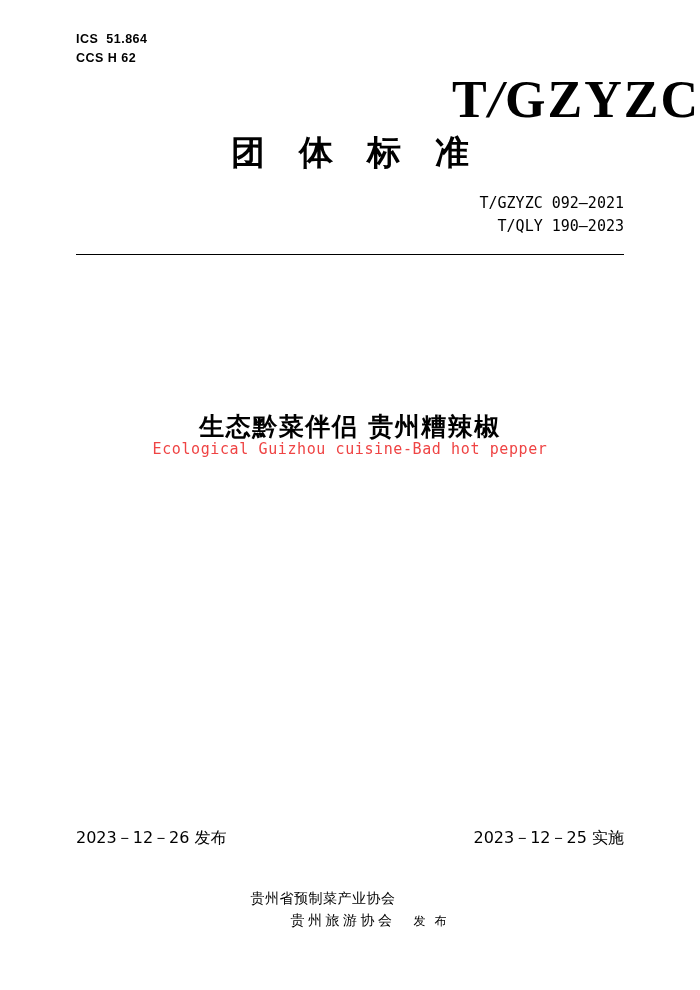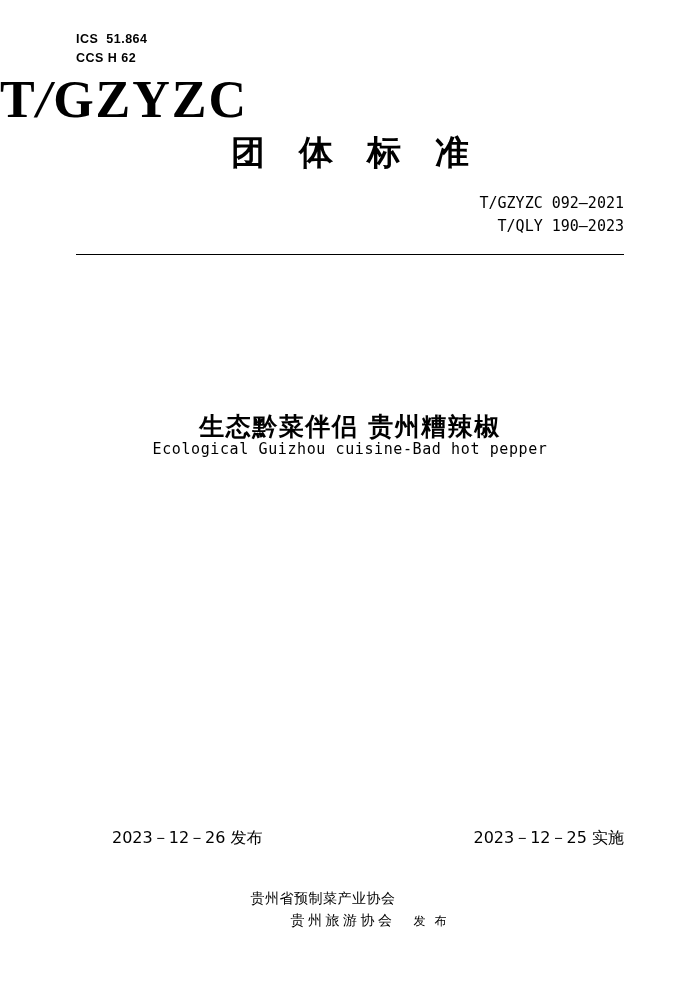--- a/index.html
+++ b/index.html
@@ -36,21 +36,21 @@
   .codes div {
     white-space: pre;
   }
 
   
   .std-mark {
     position: absolute;
     left: 0;
     right: 0;
     top: 70px;
-    text-align: left;
+    text-align: right;
     font-family: "Liberation Serif", serif;
     font-weight: 700;
     font-size: 52px;
     letter-spacing: 2px;
     color: #000;
   }
   .std-mark .slash {
     font-style: italic;
   }
 
@@ -107,35 +107,34 @@
   
   .doc-subtitle {
     position: absolute;
     left: 76px;
     right: 76px;
     top: 440px;
     text-align: center;
     font-family: "DejaVu Sans Mono", monospace;
     font-size: 15px;
     letter-spacing: 0.6px;
-    color: #000000;
+    color: #ef4444;
   }
 
   
   .date-row {
     position: absolute;
     left: 76px;
     right: 76px;
     top: 828px;
     display: flex;
     justify-content: space-between;
     font-family: "DejaVu Sans", sans-serif;
     font-size: 16px;
     color: #000;
-    margin-left: 36px;
   }
   .date-row span {
     white-space: pre;
   }
 
   
   .issuer {
     position: absolute;
     left: 0;
     right: 0;

